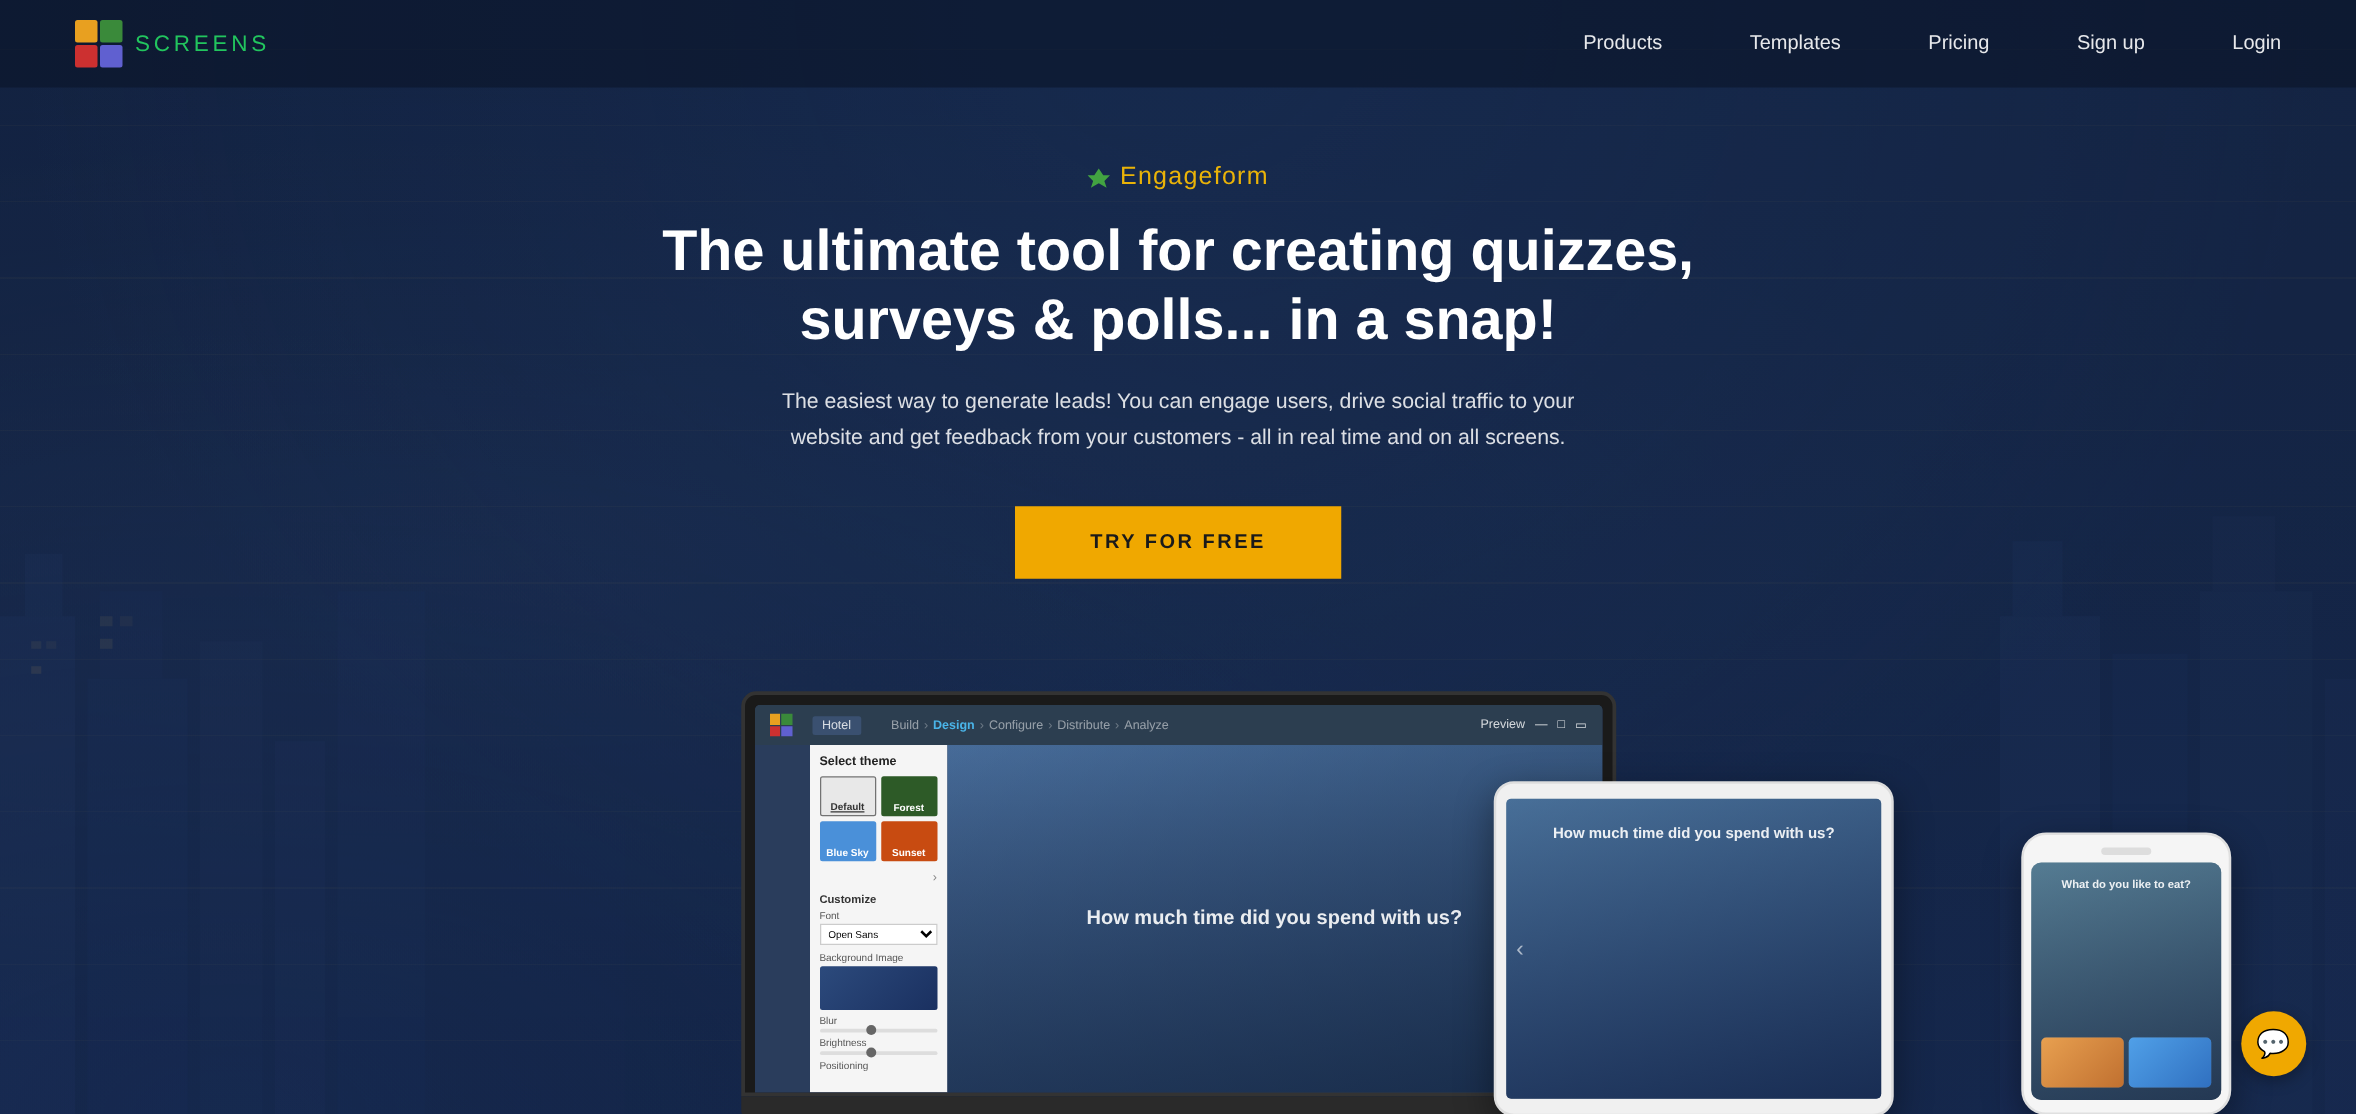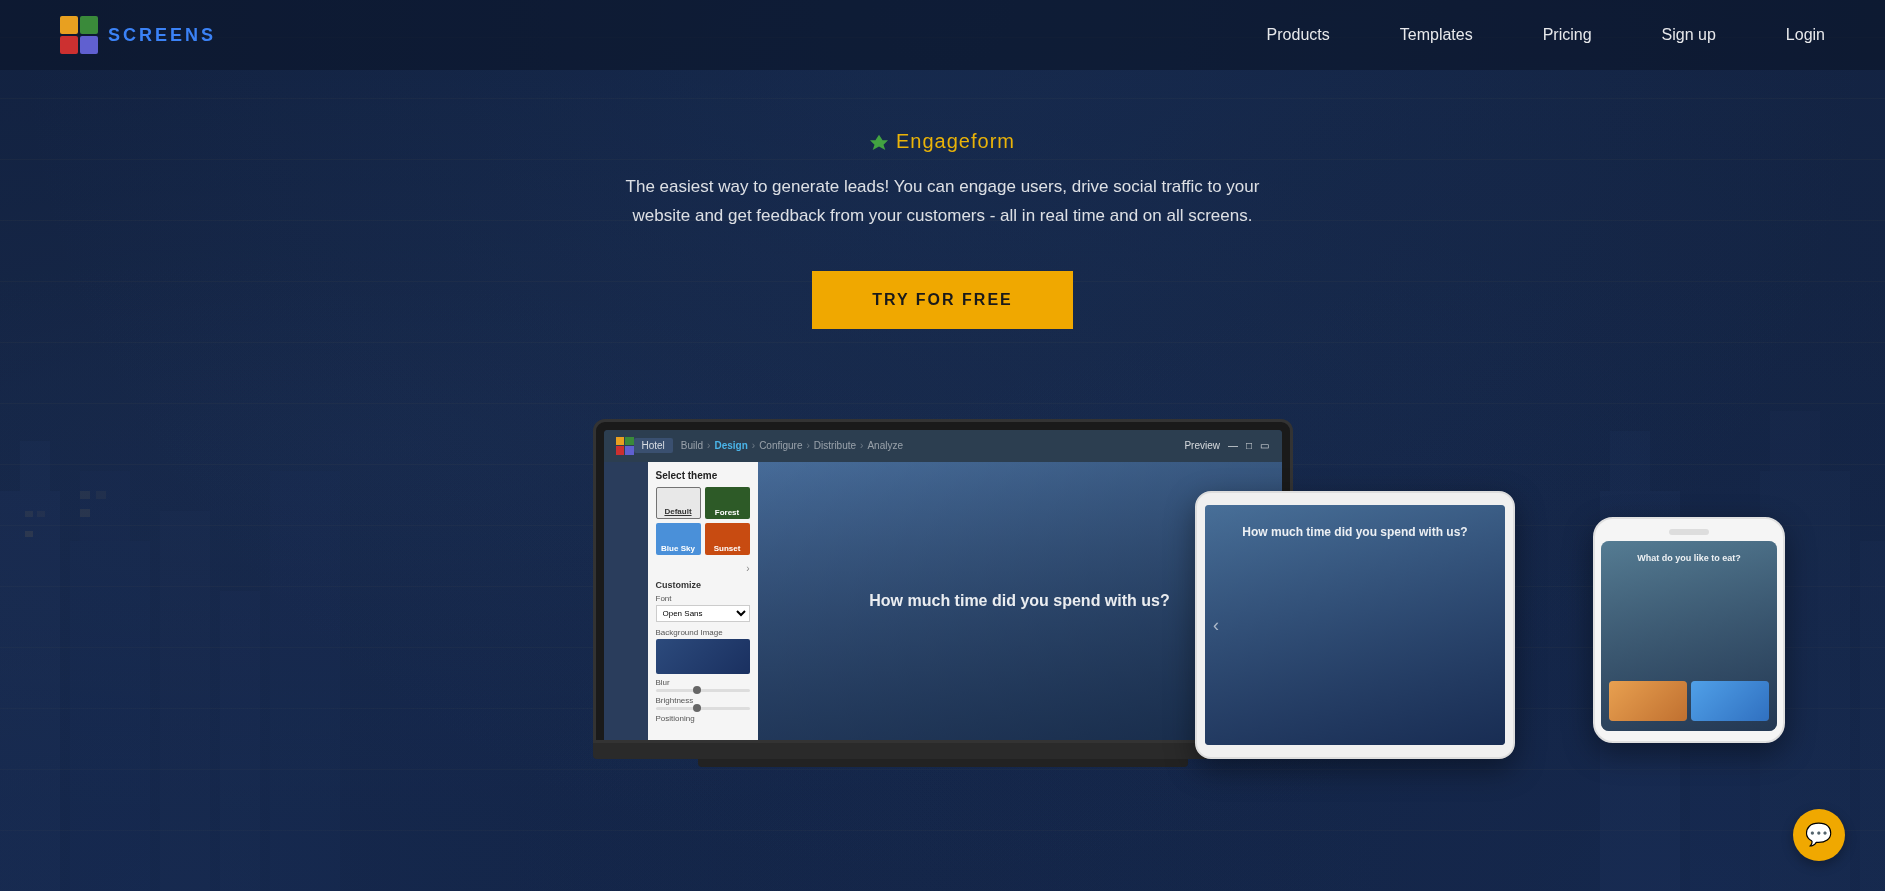--- a/index.html
+++ b/index.html
@@ -71,23 +71,23 @@
       grid-template-rows: 1fr 1fr;
       gap: 2px;
     }
 
     .logo-cell-1 { background: #e8a020; border-radius: 2px; }
     .logo-cell-2 { background: #3a8a3a; border-radius: 2px; }
     .logo-cell-3 { background: #cc3030; border-radius: 2px; }
     .logo-cell-4 { background: #6060d0; border-radius: 2px; }
 
     .logo-text {
-      color: #3b82f6;
+      color: #22c55e;
       font-size: 18px;
-      font-weight: 700;
+      font-weight: 400;
       letter-spacing: 3px;
       text-transform: uppercase;
     }
 
     .nav-links {
       display: flex;
       align-items: center;
       gap: 70px;
       list-style: none;
     }
@@ -199,20 +199,21 @@
       display: flex;
       flex-direction: column;
     }
 
     .app-topbar {
       background: #2c3e50;
       height: 32px;
       display: flex;
       align-items: center;
       padding: 0 12px;
+      gap: 16px;
       font-size: 11px;
       color: rgba(255,255,255,0.8);
     }
 
     .app-topbar-logo {
       width: 18px;
       height: 18px;
       display: grid;
       grid-template-columns: 1fr 1fr;
       grid-template-rows: 1fr 1fr;
@@ -419,22 +420,22 @@
       top: 50%;
       transform: translateY(-50%);
       color: rgba(255,255,255,0.6);
       font-size: 18px;
     }
 
     
     .phone-mockup {
       position: absolute;
       right: 100px;
-      bottom: 16px;
-      width: 192px;
+      bottom: 1px;
+      width: 168px;
       z-index: 4;
     }
 
     .phone-outer {
       background: #f5f5f5;
       border-radius: 20px;
       padding: 10px 6px;
       border: 2px solid #e0e0e0;
       box-shadow: 0 10px 30px rgba(0,0,0,0.4);
     }
@@ -600,20 +601,21 @@
 
   <div class="hero-content">
 
     <div class="engageform-badge">
       <svg class="badge-icon" viewBox="0 0 20 20">
         <polygon points="10,2 14,8 20,8 15,13 17,19 10,15 3,19 5,13 0,8 6,8" fill="#4ab840" opacity="0.85"></polygon>
       </svg>
       <span class="badge-text">Engageform</span>
     </div>
 
+    <h1 class="hero-title">The ultimate tool for creating quizzes, surveys &amp; polls... in a snap!</h1>
     <p class="hero-subtitle">The easiest way to generate leads! You can engage users, drive social traffic to your website and get feedback from your customers - all in real time and on all screens.</p>
 
     <a class="cta-button" href="#">TRY FOR FREE</a>
   </div>
 
   <div class="devices-container">
 
     <div class="laptop-mockup">
       <div class="laptop-screen-outer">
         <div class="laptop-screen-inner">

